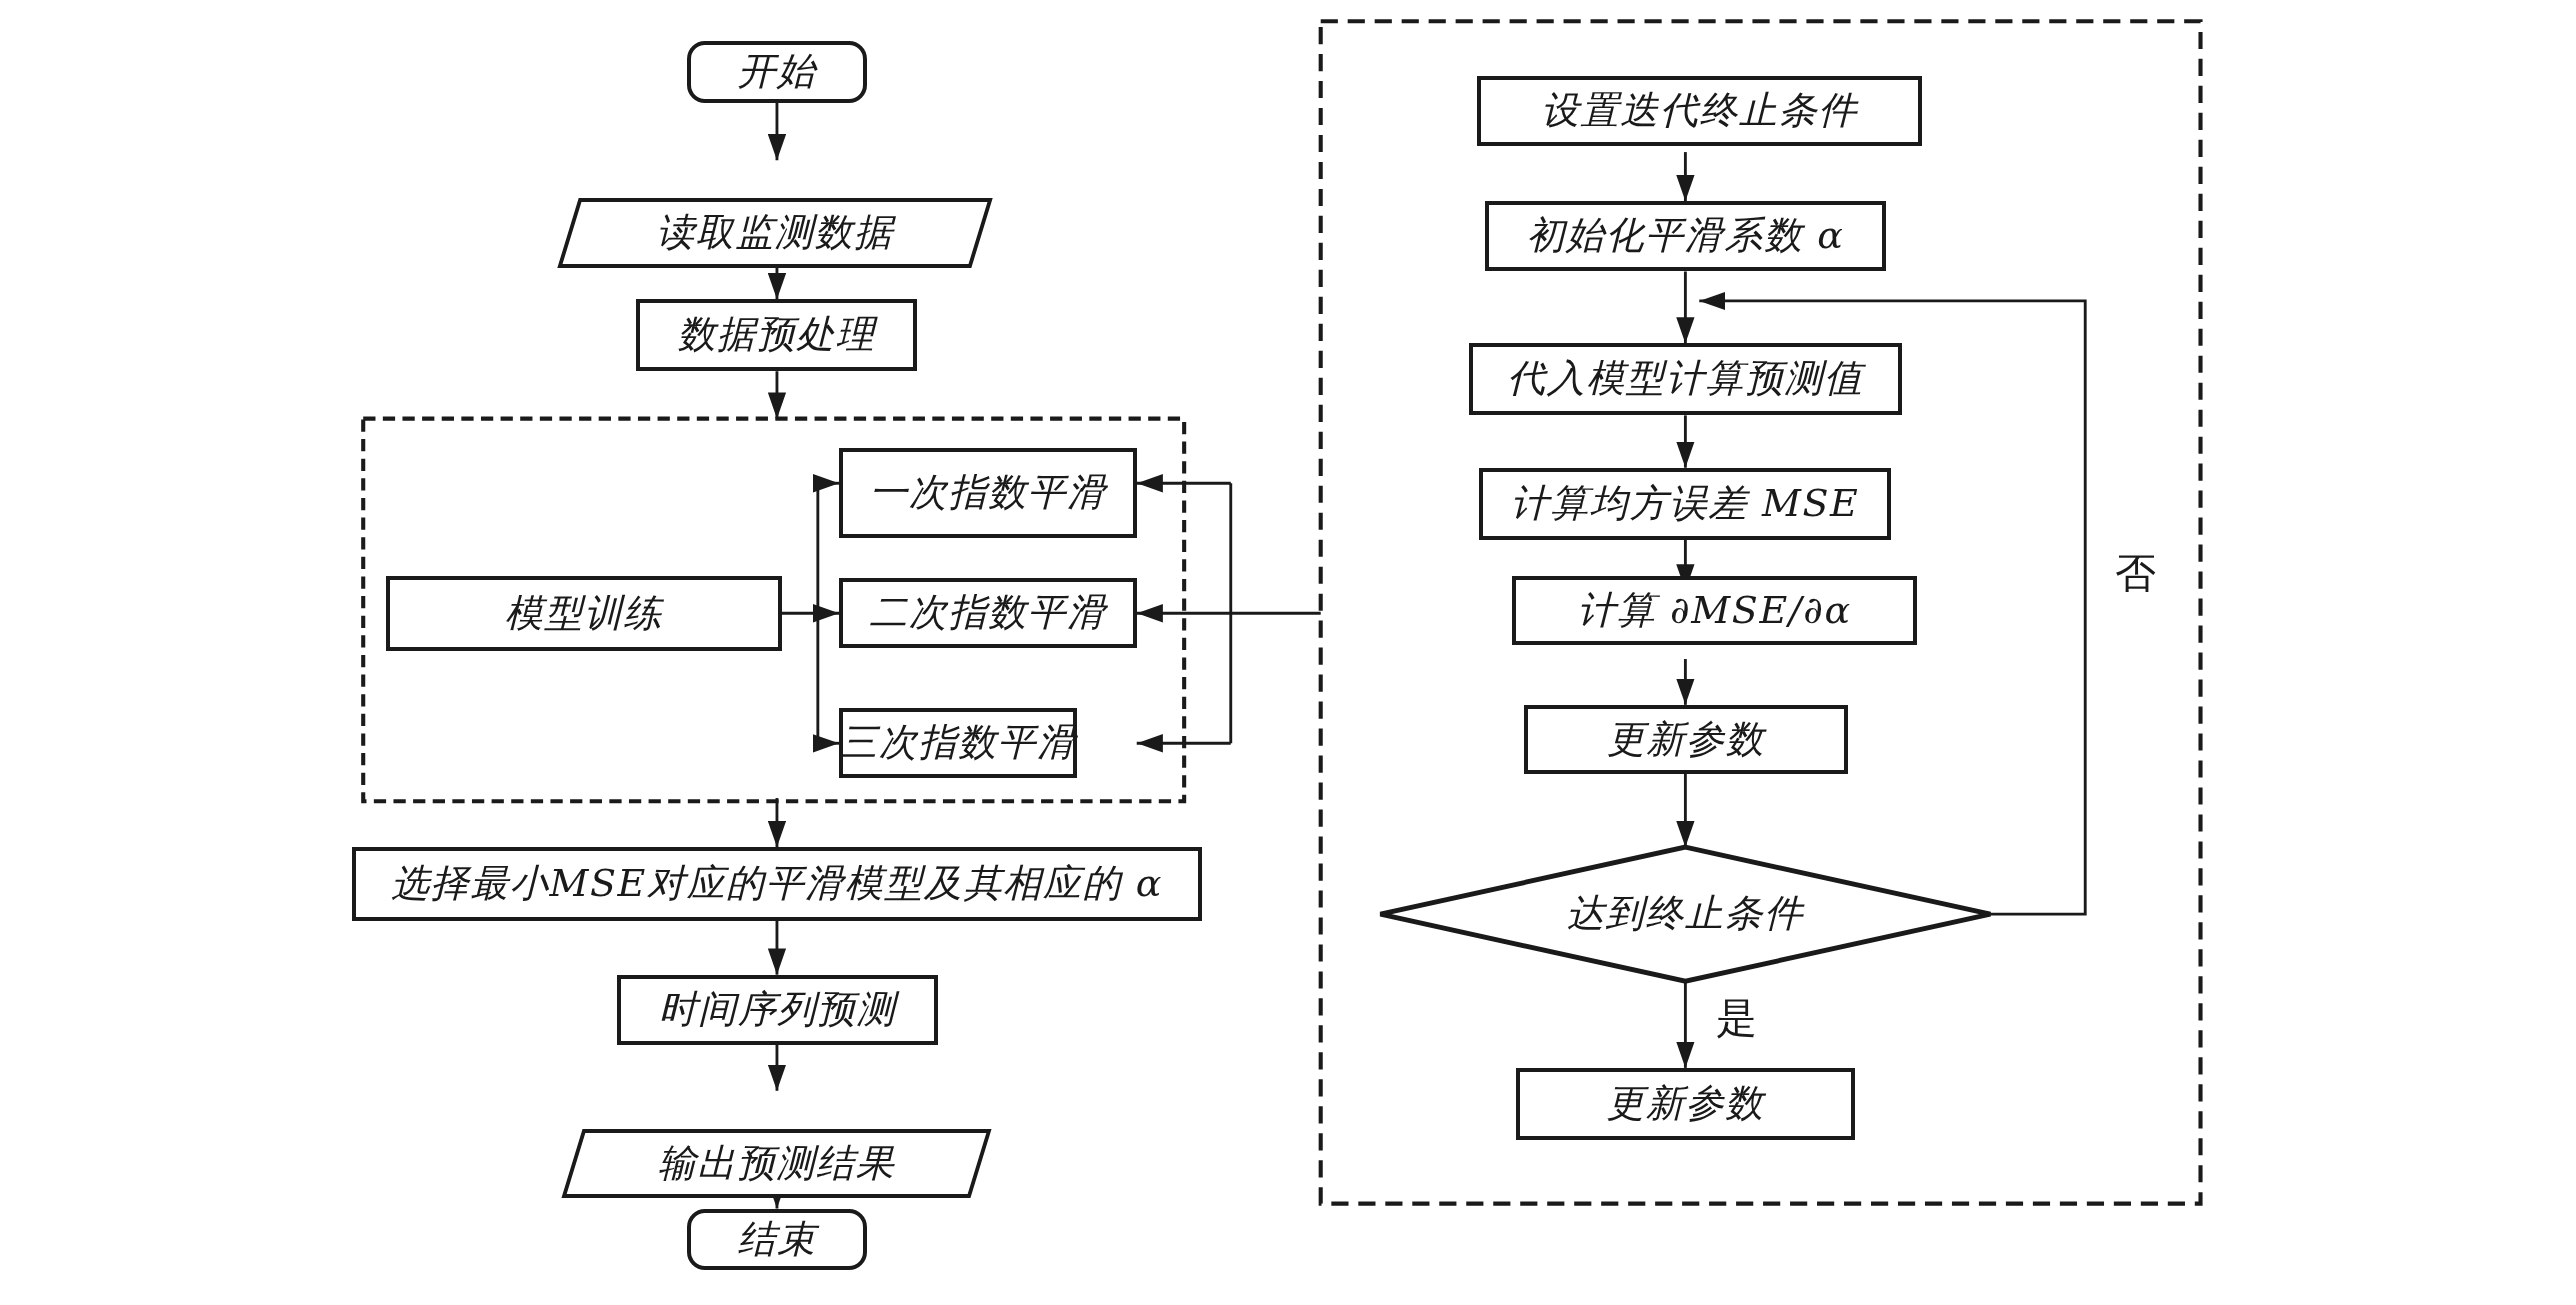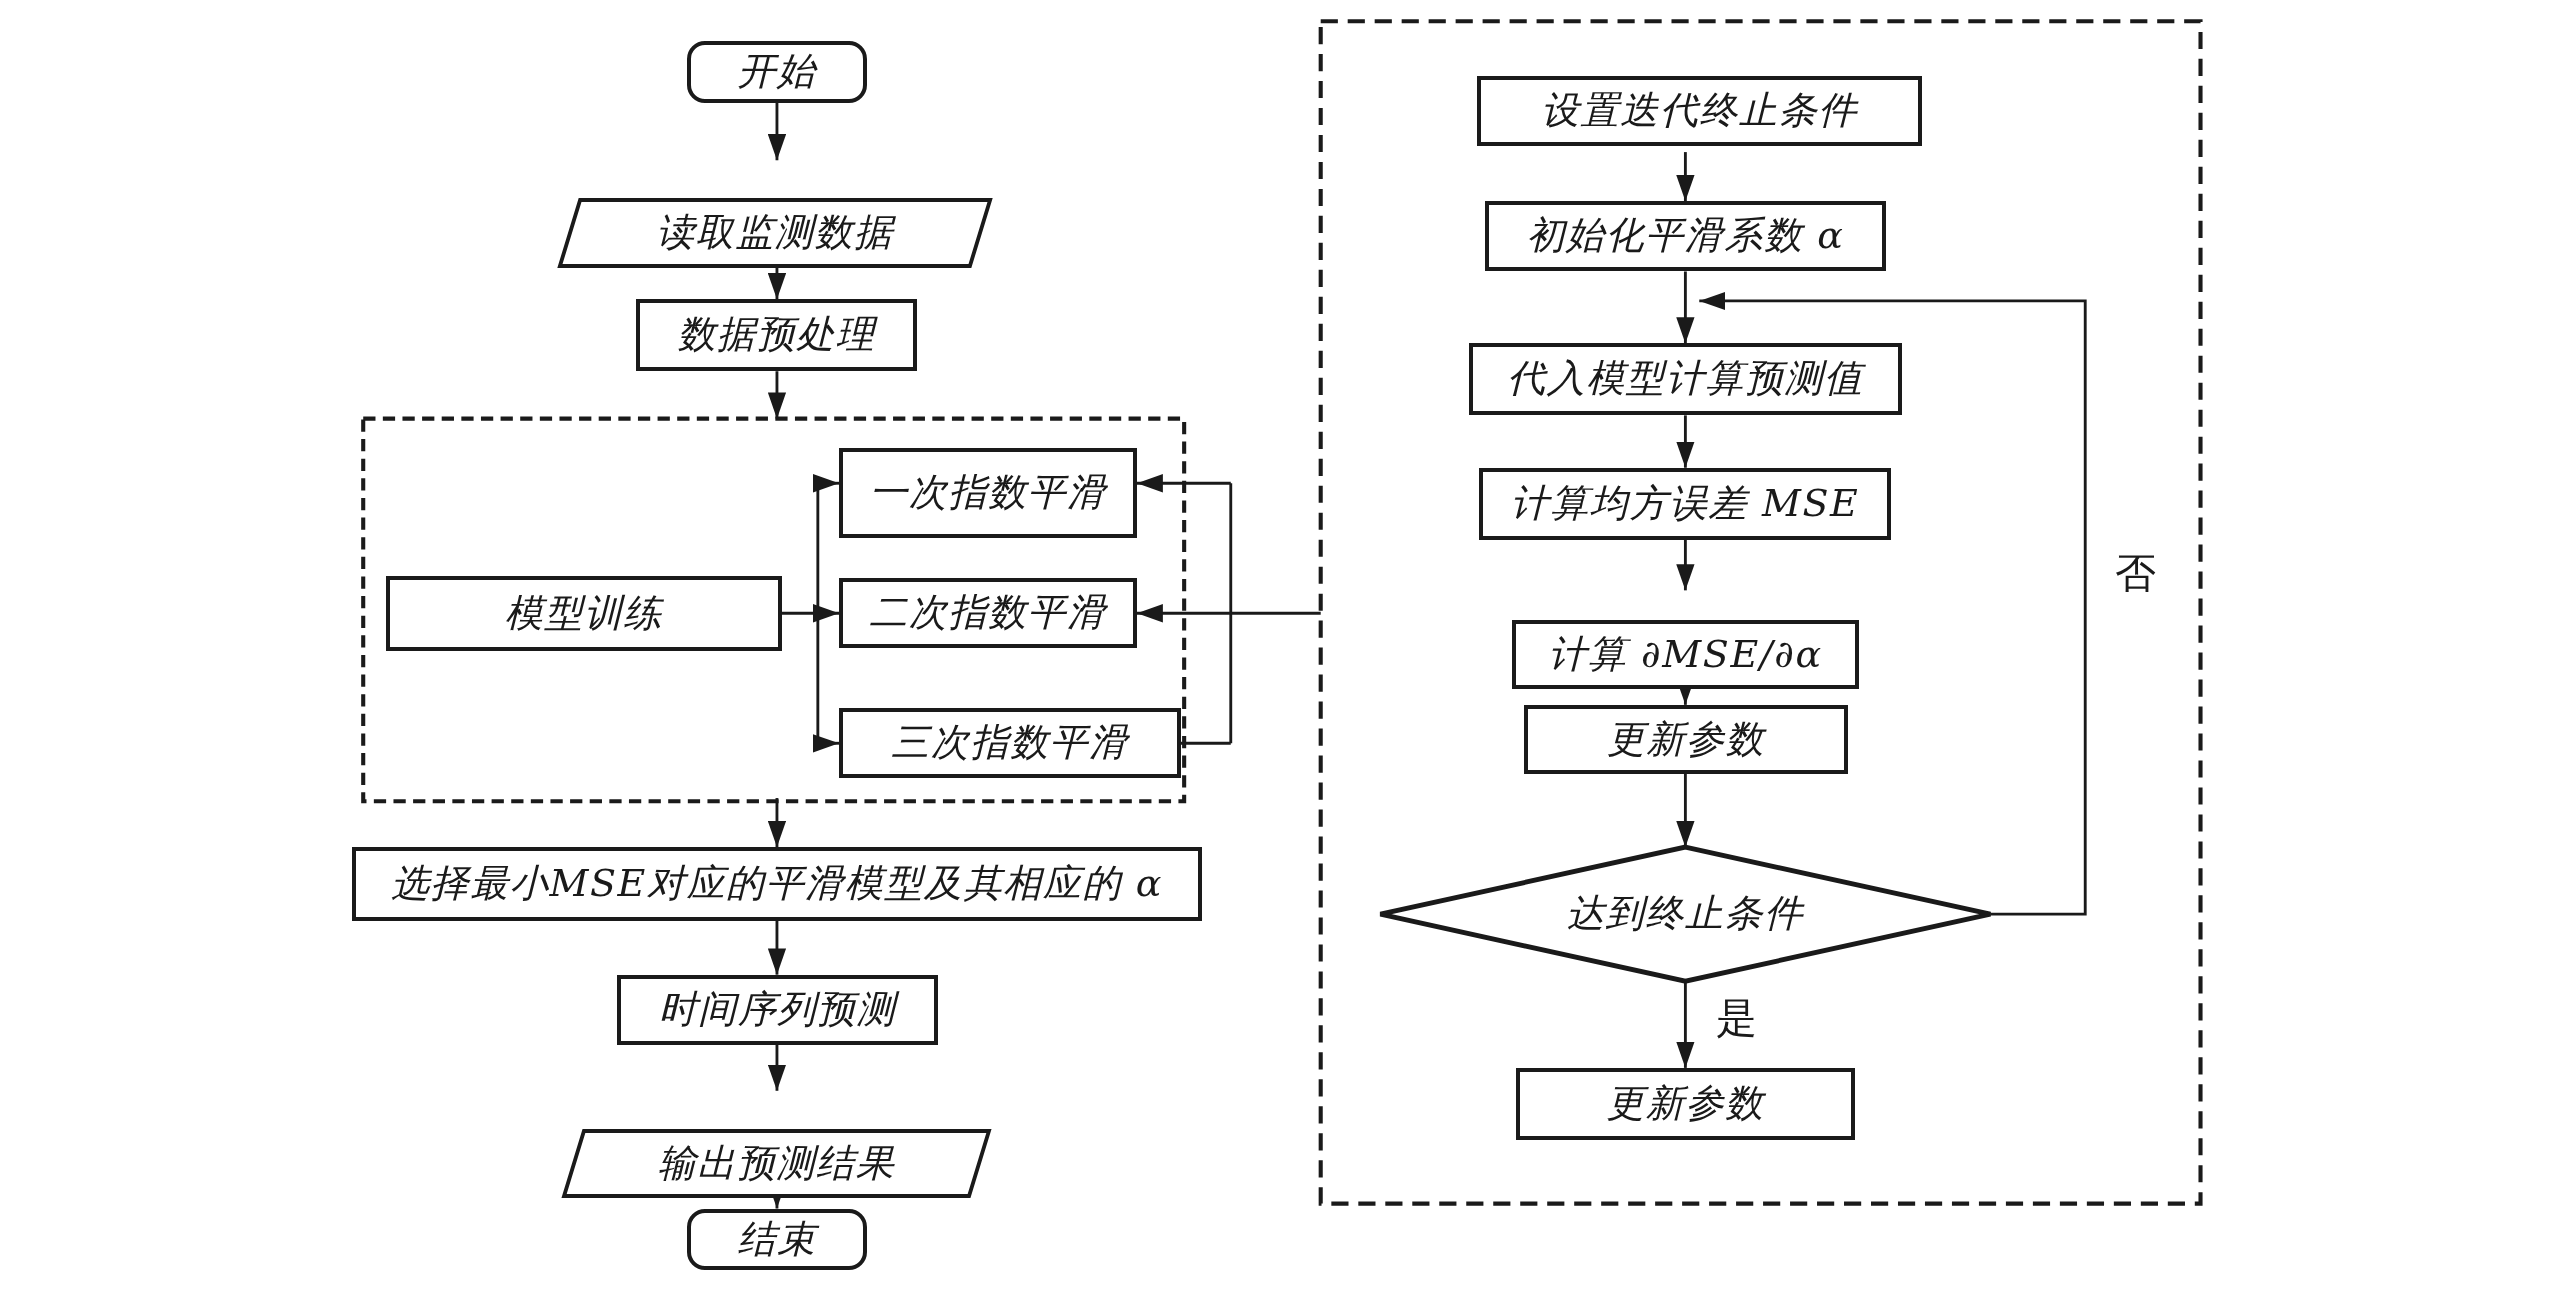--- a/index.html
+++ b/index.html
@@ -103,21 +103,21 @@
   </div>
 
   <div class="node thick" style="left:839px;top:448px;width:298px;height:90px">
     <span class="label">一次指数平滑</span>
   </div>
 
   <div class="node thick" style="left:839px;top:578px;width:298px;height:70px">
     <span class="label">二次指数平滑</span>
   </div>
 
-  <div class="node thick" style="left:839px;top:708px;width:342px;height:70px">
+  <div class="node thick" style="left:839px;top:708px;width:238px;height:70px">
     <span class="label">三次指数平滑</span>
   </div>
 
   <div class="node thick" style="left:352px;top:847px;width:850px;height:74px">
     <span class="label">选择最小MSE对应的平滑模型及其相应的 α</span>
   </div>
 
   <div class="node" style="left:617px;top:975px;width:321px;height:70px">
     <span class="label">时间序列预测</span>
   </div>
@@ -140,21 +140,21 @@
   </div>
 
   <div class="node" style="left:1469px;top:343px;width:433px;height:72px">
     <span class="label">代入模型计算预测值</span>
   </div>
 
   <div class="node" style="left:1479px;top:468px;width:412px;height:72px">
     <span class="label">计算均方误差 MSE</span>
   </div>
 
-  <div class="node" style="left:1512px;top:620px;width:347px;height:69px">
+  <div class="node" style="left:1512px;top:576px;width:405px;height:69px">
     <span class="label">计算 ∂MSE/∂α</span>
   </div>
 
   <div class="node" style="left:1524px;top:705px;width:324px;height:69px">
     <span class="label">更新参数</span>
   </div>
 
   <div class="node plain" style="left:1380px;top:847px;width:610px;height:134px">
     <span class="label">达到终止条件</span>
   </div>

